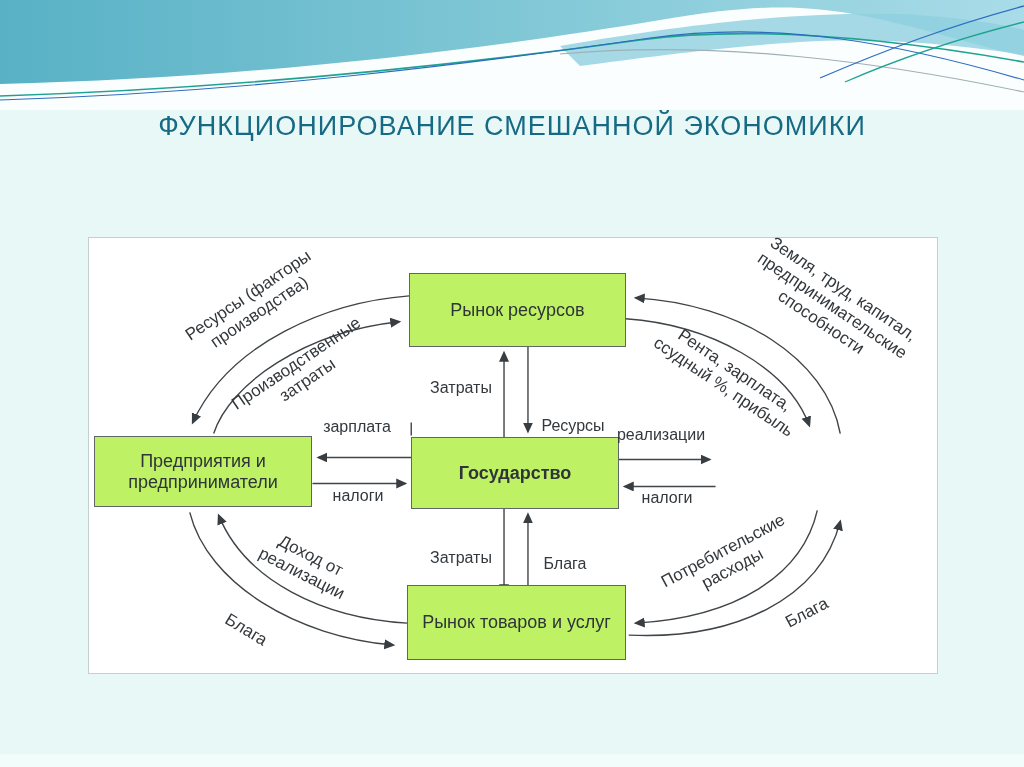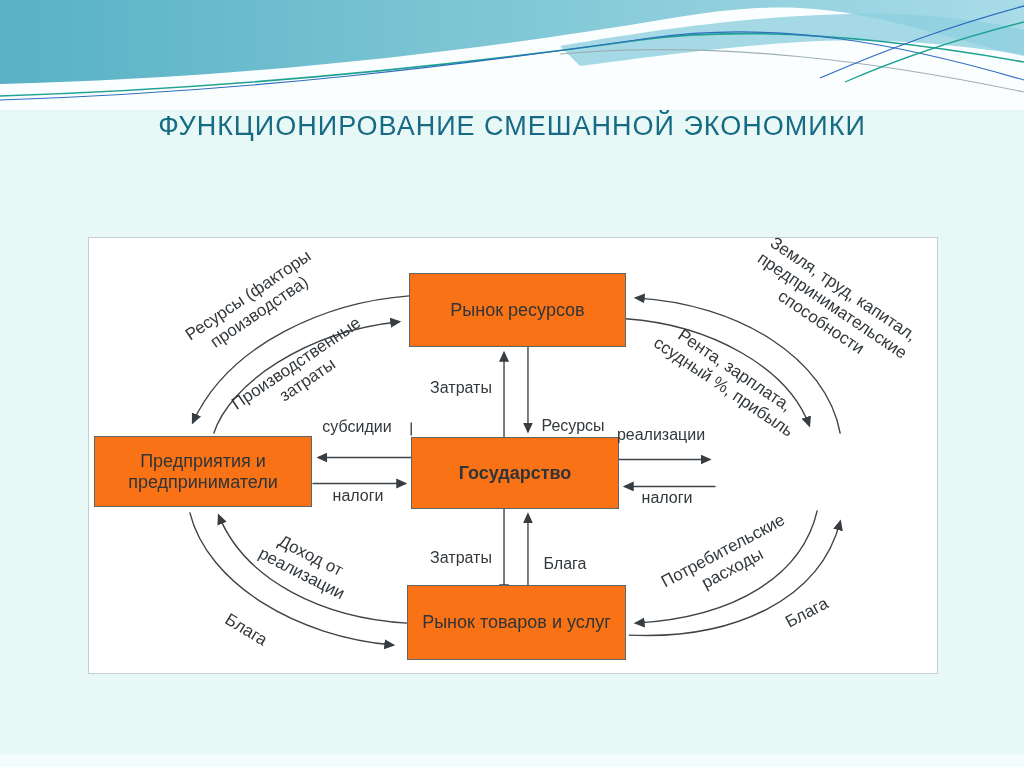--- a/index.html
+++ b/index.html
@@ -15,21 +15,21 @@
     position:absolute; left:0; top:106px; width:1024px; height:40px;
     text-align:center; font-size:27px; font-weight:normal; letter-spacing:1px;
     color:#176a84; line-height:40px; white-space:nowrap;
   }
   .panel {
     position:absolute; left:88px; top:237px; width:850px; height:437px;
     background:#ffffff; border:1px solid #c4cfd0;
   }
   .arrows { position:absolute; left:0; top:0; width:850px; height:437px; }
   .node {
-    position:absolute; background:#f97316; border:1.6px solid #5f6569;
+    position:absolute; background:#bef264; border:1.6px solid #5f6569;
     display:flex; flex-direction:column; align-items:center; justify-content:center;
     font-size:18px; line-height:21px; text-align:center; color:#2f3438;
   }
   .node.bold { font-weight:bold; }
   .n-resource  { left:320px; top:35px;  width:217px; height:74px; }
   .n-enterpr   { left:5px;   top:198px; width:218px; height:71px; }
   .n-state     { left:322px; top:199px; width:208px; height:72px; }
   .n-house     { left:627px; top:200px; width:220px; height:70px; }
   .n-goods     { left:318px; top:347px; width:219px; height:75px; }
   .lbl {
@@ -144,21 +144,21 @@
   <div class="rlbl" style="left:639px; top:322px; transform:translate(-50%,-50%) rotate(-28deg);">
     <div>Потребительские</div>
     <div>расходы</div>
   </div>
   <div class="rlbl" style="left:718px; top:375px; transform:translate(-50%,-50%) rotate(-28deg);">
     <div>Блага</div>
   </div>
 
   <div class="lbl" style="left:372px; top:150px;">Затраты</div>
   <div class="lbl" style="left:484px; top:150px;margin-top:38px;">Ресурсы</div>
-  <div class="lbl" style="left:268px; top:189px;">субсидии</div>
+  <div class="lbl" style="left:268px; top:189px;">зарплата</div>
   <div class="lbl" style="left:269px; top:258px;">налоги</div>
   <div class="lbl" style="left:572px; top:197px;">реализации</div>
   <div class="lbl" style="left:578px; top:260px;">налоги</div>
   <div class="lbl" style="left:372px; top:320px;">Затраты</div>
   <div class="lbl" style="left:476px; top:326px;">Блага</div>
 </div>
 
 <div class="bottom-strip"></div>
 
 </body></html>

